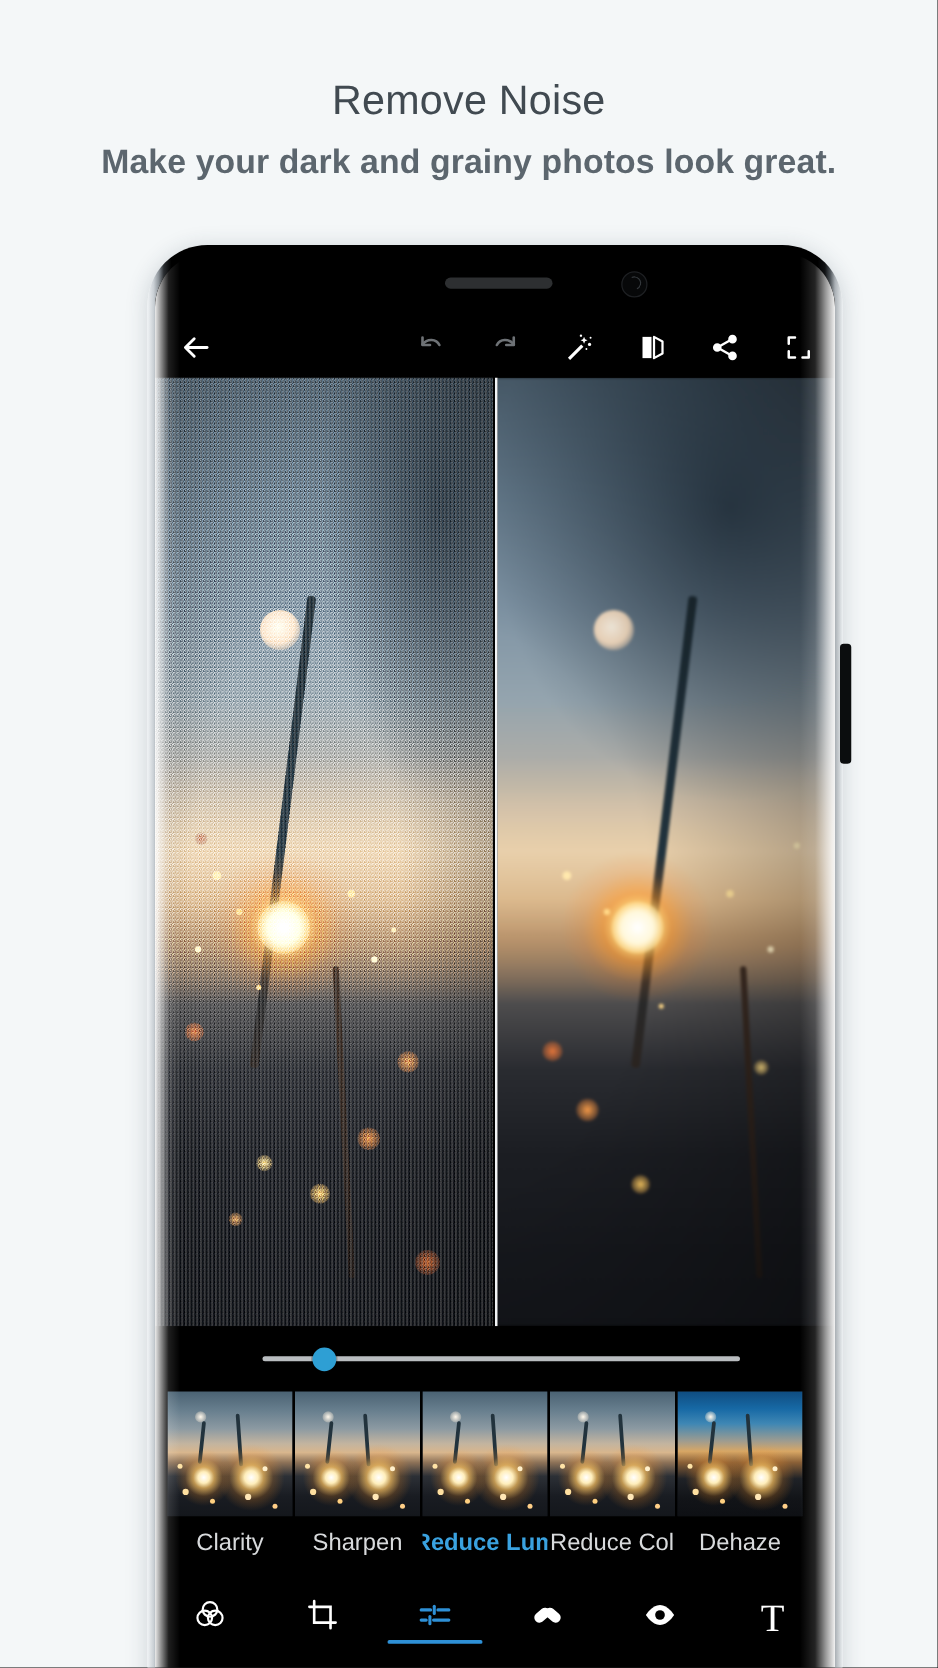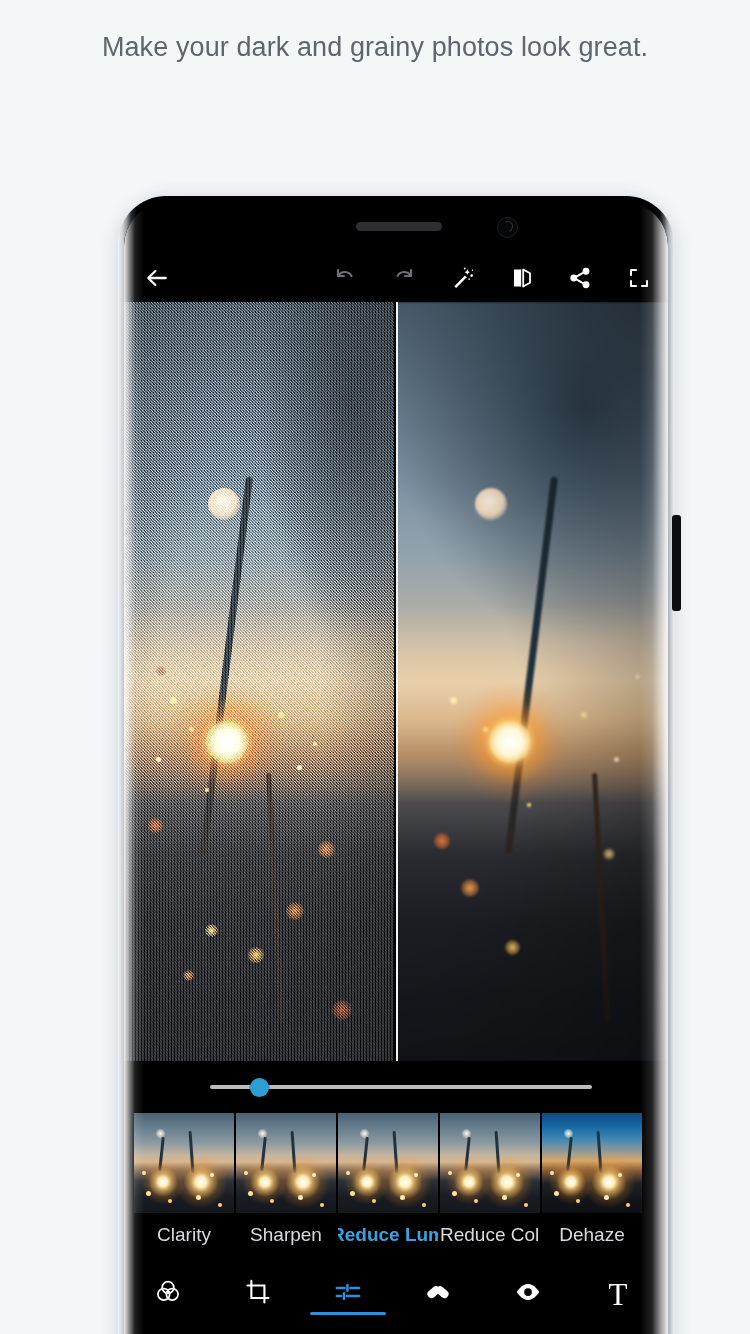--- a/index.html
+++ b/index.html
@@ -12,22 +12,22 @@
 
   
   .promo{position:absolute;left:0;top:0;width:750px;text-align:center;}
   .promo-title{
     margin:0;padding-top:60px;
     font-size:33px;font-weight:400;letter-spacing:.2px;
     color:#414a51;line-height:1.2;
     font-family:"Liberation Sans", sans-serif;
   }
   .promo-sub{
-    margin:18px;padding-top:13px;
-    font-size:27px;font-weight:400;letter-spacing:.1px;
+    margin:0;padding-top:13px;
+    font-size:27px;font-weight:700;letter-spacing:.1px;
     color:#5c666e;line-height:1.25;
   }
 
   
   .phone{
     position:absolute;left:118px;top:196px;width:556px;height:1160px;
   }
   .phone-body{
     position:absolute;left:0;top:0;width:556px;height:1160px;
     border-radius:48px 48px 0 0;
@@ -228,20 +228,21 @@
     display:flex;align-items:center;justify-content:center;
   }
   .nav-underline{
     position:absolute;top:56px;width:76px;height:3px;background:#2e90d6;border-radius:2px;
   }
 </style>
 </head>
 <body>
 
 <div class="promo">
+  <h1 class="promo-title">Remove Noise</h1>
   <p class="promo-sub">Make your dark and grainy photos look great.</p>
 </div>
 
 <div class="phone">
   <div class="phone-body">
     <div class="phone-screen">
 
       <div class="phone-top">
         <div class="speaker"></div>
         <div class="front-cam"></div>

